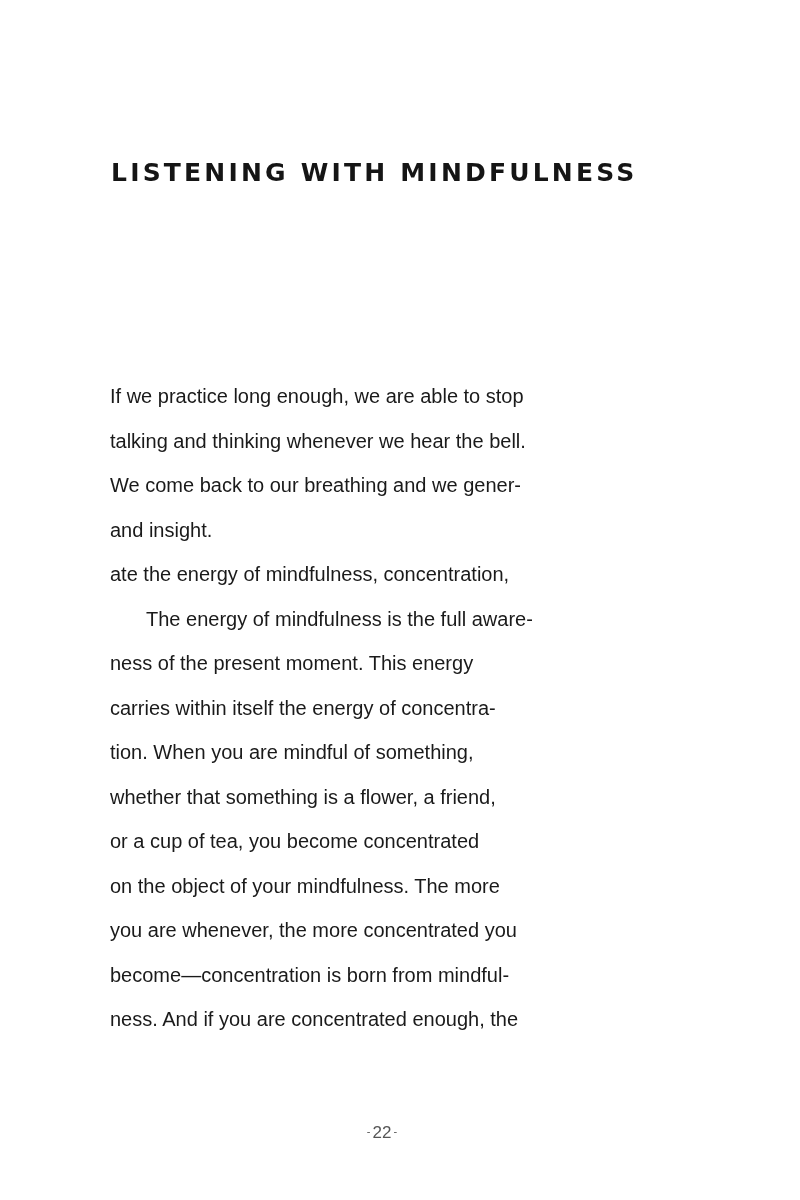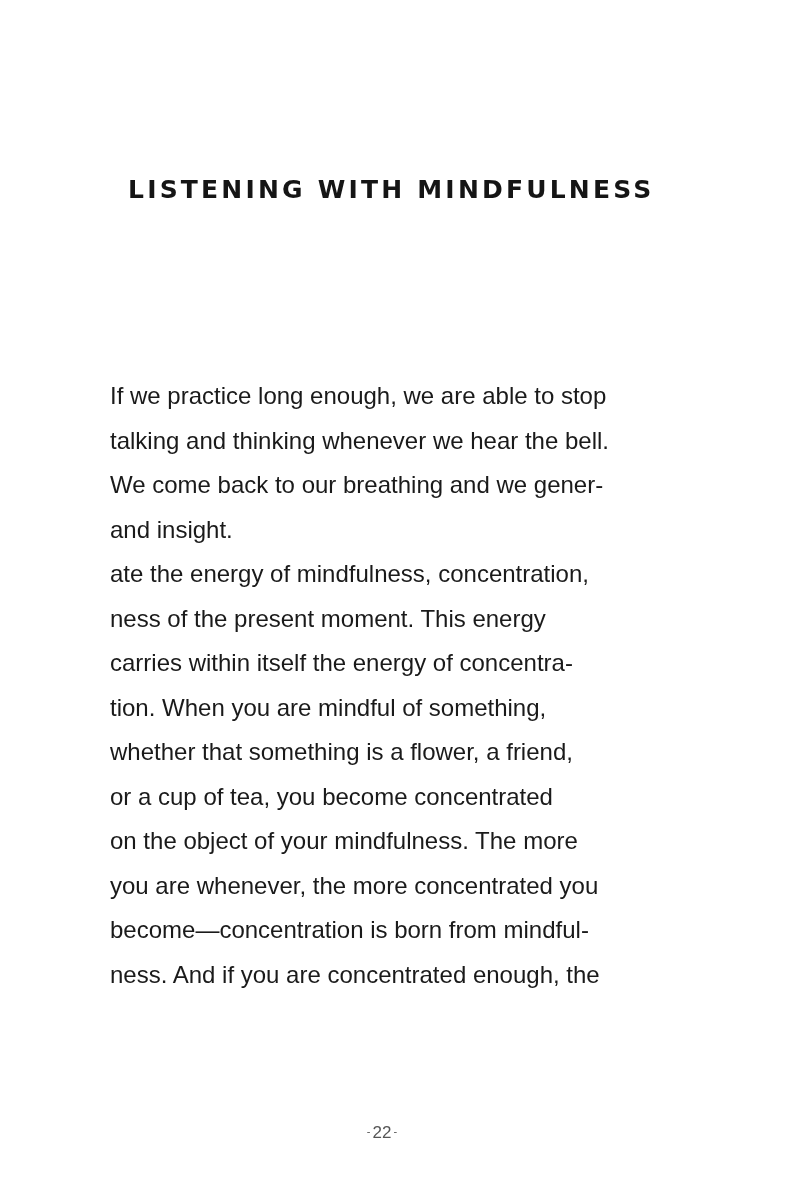--- a/index.html
+++ b/index.html
@@ -4,26 +4,26 @@
 <style>
   html, body { margin: 0; padding: 0; }
   body {
     width: 800px; height: 1200px; background: #ffffff; position: relative;
     overflow: hidden; color: #1a1a1a;
   }
   .title {
     position: absolute; left: 111px; top: 150px; width: 600px;
     font-family: "DejaVu Sans", sans-serif; font-weight: bold;
     font-size: 25px; letter-spacing: 3.2px; line-height: 45px;
-    color: #151515; margin: 17px;
+    color: #151515; margin: 0;
   }
   .title .tl { display: block; white-space: nowrap; }
   .body-text {
     position: absolute; left: 110px; top: 374px; width: 560px;
-    font-family: "Liberation Sans", sans-serif; font-size: 24px;
+    font-family: "Liberation Sans", sans-serif; font-size: 20px;
     line-height: 44.5px; color: #1a1a1a; margin: 0;
   }
   .body-text .ln { display: block; white-space: nowrap; }
   .body-text .indent { padding-left: 36px; }
   .folio {
     position: absolute; left: 0; width: 764px; top: 1123px; text-align: center;
     font-family: "Liberation Sans", sans-serif; font-size: 17px; color: #555555;
   }
   .folio .dash { font-size: 11px; vertical-align: 3px; padding: 0 2px; }
 </style>
@@ -36,20 +36,21 @@
 
 <div class="body-text">
   <p style="margin:0">
     <span class="ln">If we practice long enough, we are able to stop</span>
     <span class="ln">talking and thinking whenever we hear the bell.</span>
     <span class="ln">We come back to our breathing and we gener-</span>
     <span class="ln">and insight.</span>
     <span class="ln">ate the energy of mindfulness, concentration,</span>
   </p>
   <p style="margin:0">
+    <span class="ln indent">The energy of mindfulness is the full aware-</span>
     <span class="ln">ness of the present moment. This energy</span>
     <span class="ln">carries within itself the energy of concentra-</span>
     <span class="ln">tion. When you are mindful of something,</span>
     <span class="ln">whether that something is a flower, a friend,</span>
     <span class="ln">or a cup of tea, you become concentrated</span>
     <span class="ln">on the object of your mindfulness. The more</span>
     <span class="ln">you are whenever, the more concentrated you</span>
     <span class="ln">become—concentration is born from mindful-</span>
     <span class="ln">ness. And if you are concentrated enough, the</span>
   </p>

